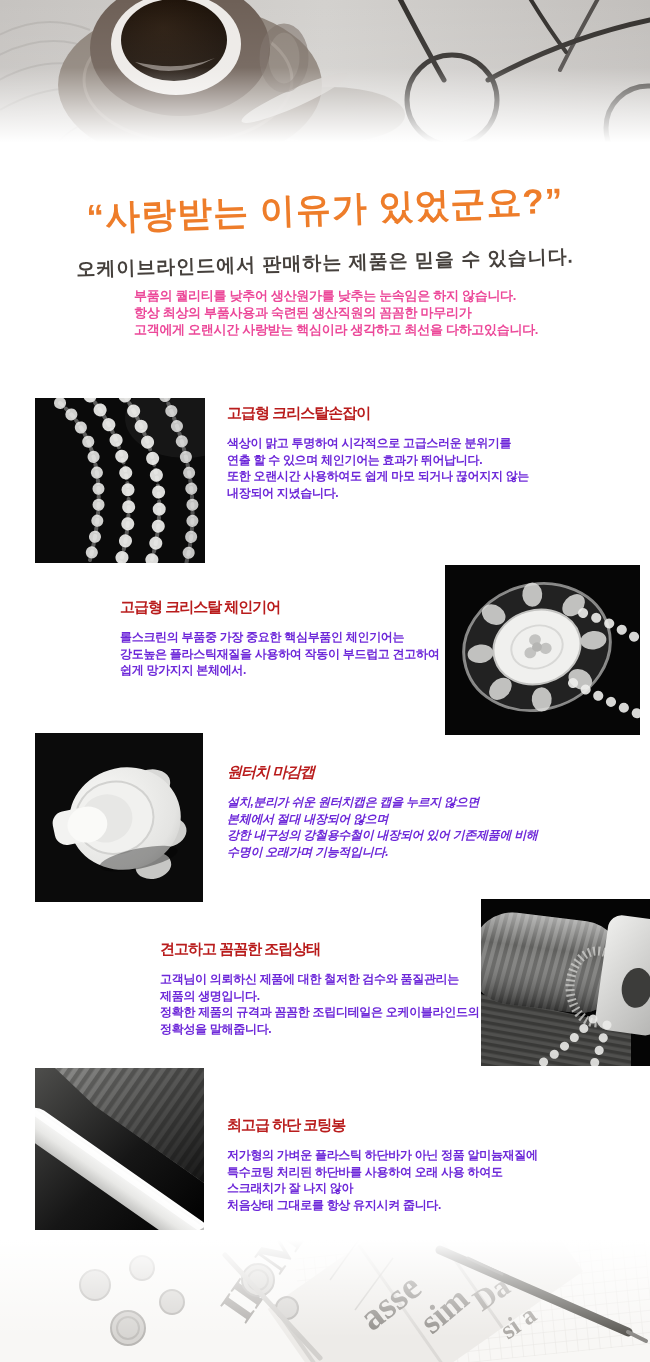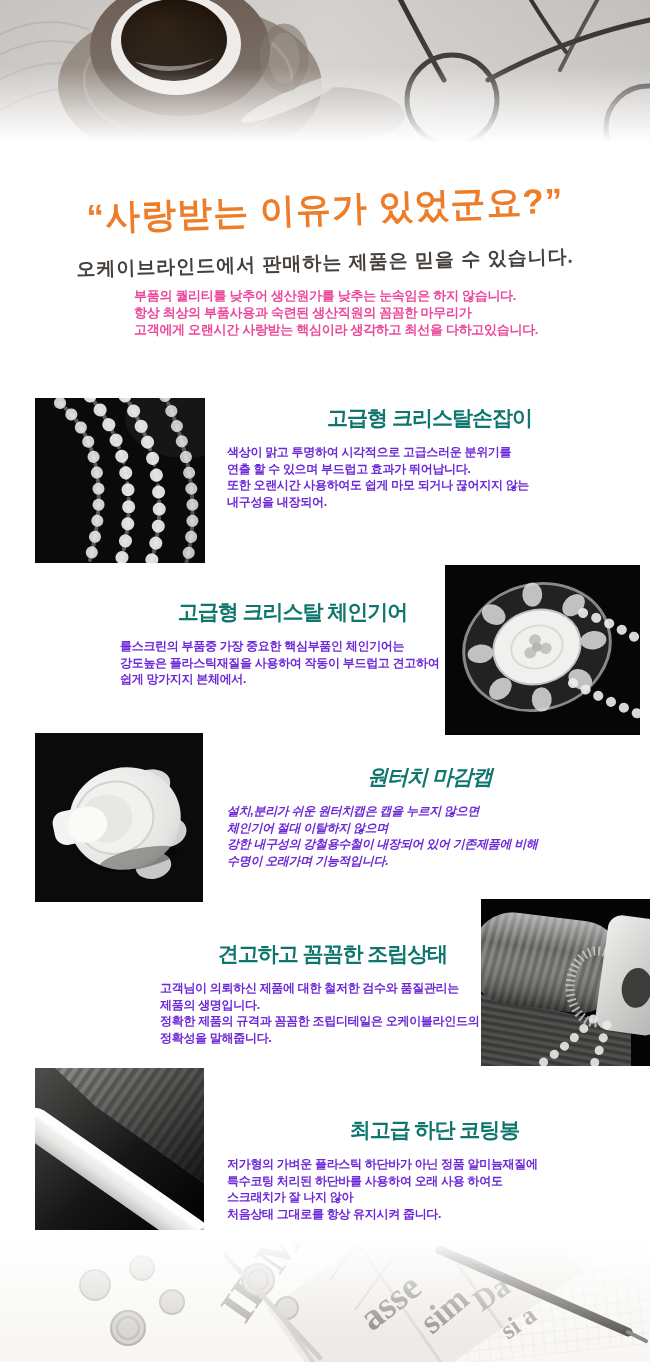--- a/index.html
+++ b/index.html
@@ -45,23 +45,22 @@
   .s5 .photo{left:35px;top:0;}
 
   .ftext{position:absolute;}
   .s1 .ftext{left:227px;top:6px;width:405px;}
   .s2 .ftext{left:120px;top:33px;width:345px;}
   .s3 .ftext{left:227px;top:30px;width:405px;}
   .s4 .ftext{left:124px;top:41px;width:345px;}
   .s5 .ftext{left:227px;top:48px;width:415px;}
 
   .ftitle{
-    margin:0;font-size:21px;font-weight:bold;color:#0f766e;
+    margin:0;font-size:15px;font-weight:bold;color:#b91c1c;
     letter-spacing:-1px;
-    text-align:center;
   }
   .fbody{
     margin:12px 0 0 0;font-size:12px;font-weight:bold;color:#6d28d9;
     line-height:16.5px;letter-spacing:-0.3px;
   }
   .fbody span{display:block;}
 </style>
 </head>
 <body>
 
@@ -142,23 +141,23 @@
         <path d="M90,-2 Q142,82 115,168" stroke-width="4" stroke-dasharray="3 5" opacity="0.35"></path>
         <path d="M90,-2 Q142,82 115,168" stroke-width="13" stroke-dasharray="0.1 17" opacity="0.9"></path>
         <path d="M130,-2 Q172,92 150,170" stroke-width="4" stroke-dasharray="3 5" opacity="0.3"></path>
         <path d="M130,-2 Q172,92 150,170" stroke-width="12" stroke-dasharray="0.1 16" opacity="0.8"></path>
       </g>
     </svg>
     <div class="ftext">
       <h2 class="ftitle">고급형 크리스탈손잡이</h2>
       <p class="fbody">
         <span>색상이 맑고 투명하여 시각적으로 고급스러운 분위기를</span>
-        <span>연출 할 수 있으며 부드럽고 효과가 뛰어납니다.</span>
+        <span>연출 할 수 있으며 체인기어는 효과가 뛰어납니다.</span>
         <span>또한 오랜시간 사용하여도 쉽게 마모 되거나 끊어지지 않는</span>
-        <span>내구성을 내장되어.</span>
+        <span>내장되어 지녔습니다.</span>
       </p>
     </div>
   </section>
 
   <section class="feature s2">
     <div class="ftext">
       <h2 class="ftitle">고급형 크리스탈 체인기어</h2>
       <p class="fbody">
         <span>롤스크린의 부품중 가장 중요한 핵심부품인 체인기어는</span>
         <span>강도높은 플라스틱재질을 사용하여 작동이 부드럽고 견고하여</span>
@@ -216,21 +215,21 @@
         <ellipse cx="72" cy="82" rx="26" ry="24" fill="#e7e7e5"></ellipse>
         <rect x="18" y="66" width="40" height="34" rx="12" fill="#f3f3f1"></rect>
         <ellipse cx="52" cy="84" rx="20" ry="18" fill="#fafaf8"></ellipse>
         <ellipse cx="95" cy="128" rx="40" ry="10" fill="#000000" opacity="0.35"></ellipse>
       </g>
     </svg>
     <div class="ftext">
       <h2 class="ftitle">원터치 마감캡</h2>
       <p class="fbody">
         <span>설치,분리가 쉬운 원터치캡은 캡을 누르지 않으면</span>
-        <span>체인기어 절대 이탈하지 않으며</span>
+        <span>본체에서 절대 내장되어 않으며</span>
         <span>강한 내구성의 강철용수철이 내장되어 있어 기존제품에 비해</span>
         <span>수명이 오래가며 기능적입니다.</span>
       </p>
     </div>
   </section>
 
   <section class="feature s4">
     <div class="ftext">
       <h2 class="ftitle">견고하고 꼼꼼한 조립상태</h2>
       <p class="fbody">

